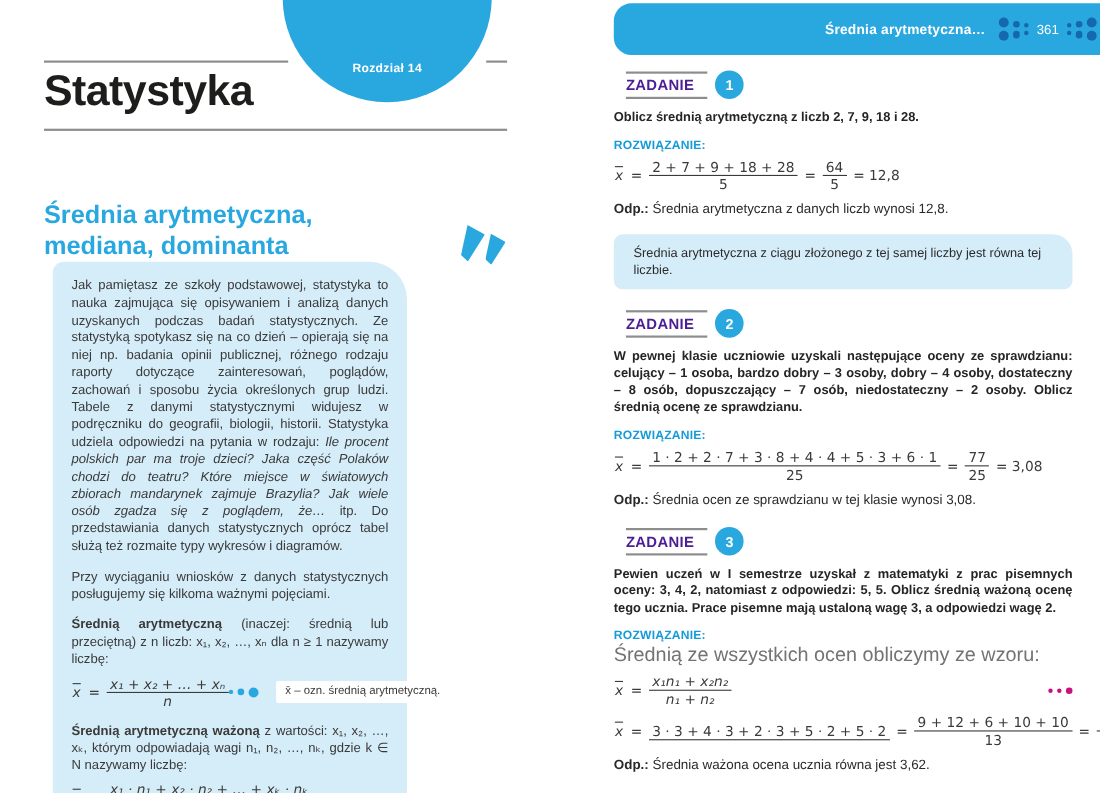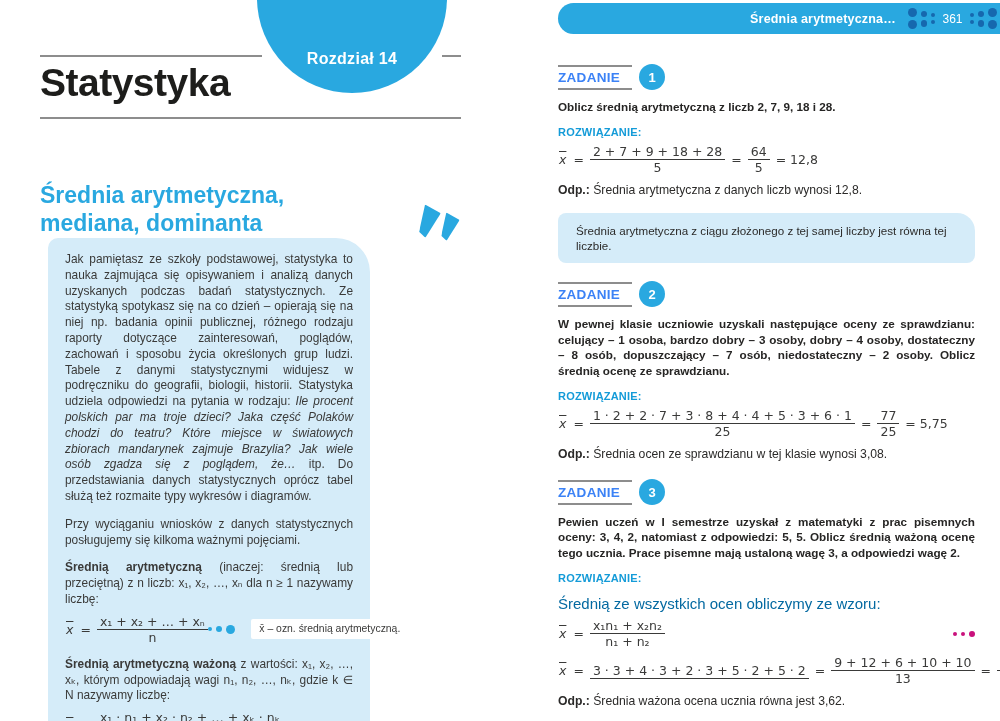--- a/index.html
+++ b/index.html
@@ -15,70 +15,70 @@
   .blue{background:#29a8e0;}
   .dk{background:#1668ae;}
   .pinkdot{background:#c9117c;}
 
   .formula{display:inline-flex;align-items:center;gap:6px;font-family:"DejaVu Sans",sans-serif;
            font-size:12.5px;color:#3a3a39;white-space:nowrap;}
   .frac{display:inline-flex;flex-direction:column;text-align:center;line-height:15px;}
   .frac .num{border-bottom:1.2px solid #3a3a39;padding:0 3px;}
   .frac .den{padding:0 3px;}
   .xbar{font-style:italic;text-decoration:overline;padding:0 1px;}
-  .it{}
+  .it{font-style:italic;}
 
   
   .rule-a{left:40px;top:55px;width:222px;}
   .rule-b{left:442px;top:55px;width:19px;}
   .rule-c{left:40px;top:117px;width:421px;}
   .chapter-circle{position:absolute;left:257px;top:-97px;width:190px;height:190px;border-radius:50%;background:#29a8e0;}
   .chapter-label{position:absolute;left:0;right:0;bottom:25px;text-align:center;color:#ffffff;
-                 font-weight:bold;font-size:16px;letter-spacing:.3px;}
+                 font-weight:bold;font-size:11px;letter-spacing:.3px;}
   .main-title{position:absolute;left:40px;top:61px;margin:0;font-size:39px;font-weight:bold;
               color:#1d1d1b;letter-spacing:-.5px;}
   .section-heading{position:absolute;left:40px;top:181px;margin:0;font-size:23px;line-height:28px;
                    font-weight:bold;color:#29a8e0;white-space:pre-line;}
   .deco{position:absolute;left:420px;top:205px;width:46px;height:40px;}
   .wedge{position:absolute;background:#29a8e0;}
   .w1{left:0;top:0;width:20px;height:33px;clip-path:polygon(18% 0,100% 22%,34% 100%,0 84%);transform:rotate(5deg);}
   .w2{left:22px;top:8px;width:17px;height:28px;clip-path:polygon(18% 0,100% 22%,34% 100%,0 84%);transform:rotate(5deg);}
 
   .intro-box{position:absolute;left:48px;top:238px;width:322px;box-sizing:border-box;
              background:#d5ecf9;border-radius:10px 34px 12px 12px;padding:14px 17px 15px;}
   .body-text{margin:0;font-size:11.9px;line-height:15.8px;text-align:justify;color:#3a3a39;}
   .mt{margin-top:12px;}
   .note-row{display:flex;align-items:center;justify-content:space-between;margin-top:6px;}
   .side-note{display:flex;align-items:center;gap:4px;}
   .note-box{background:#ffffff;border-radius:2px;padding:4px 8px;font-size:10.4px;line-height:12px;
             color:#3a3a39;white-space:nowrap;margin-left:12px;}
 
   
-  .header-bar{position:absolute;left:558px;right:0;top:3px;height:31px;background:#29a8e0;
+  .header-bar{position:absolute;left:558px;right:0;top:3px;height:47px;background:#29a8e0;
               border-radius:16px 0 0 16px;display:flex;align-items:center;justify-content:flex-end;
               color:#ffffff;padding-right:3px;box-sizing:border-box;}
   .header-title{font-weight:bold;font-size:12.5px;margin-right:12px;letter-spacing:.2px;}
   .dotgrid{display:inline-flex;align-items:center;gap:4px;}
   .dcol{display:inline-flex;flex-direction:column;align-items:center;gap:3px;}
   .page-num{font-size:12px;margin:0 7px;}
 
   .right-col{position:absolute;left:558px;top:64px;width:417px;color:#2b2a29;}
   .task-head{display:flex;align-items:center;gap:7px;}
-  .task-label{font-size:13.5px;font-weight:bold;color:#3b82f6;letter-spacing:.3px;
-              border-top:2px solid #8d8d8d;border-bottom:2px solid #8d8d8d;padding:3px 12px 3px 0;}
+  .task-label{font-size:13.5px;font-weight:bold;color:#4c1d95;letter-spacing:.3px;
+              border-top:2px solid #8d8d8d;border-bottom:2px solid #8d8d8d;padding:3px 12px 3px 0;margin-left:11px;}
   .task-num{width:26px;height:26px;border-radius:50%;background:#29a8e0;color:#ffffff;
             display:inline-flex;align-items:center;justify-content:center;font-size:13px;font-weight:bold;}
   .question{margin:9px 0 0;font-size:11.7px;line-height:15.4px;font-weight:bold;color:#262524;text-align:justify;}
   .sol-label{margin-top:12px;font-size:11px;font-weight:bold;color:#149bd8;letter-spacing:.2px;}
   .f-row{margin-top:6px;}
   .answer{margin:8px 0 0;font-size:12.2px;color:#2b2a29;}
   .tip-box{margin-top:16px;background:#d5ecf9;border-radius:8px 18px 8px 8px;
            padding:10px 18px;font-size:11.6px;line-height:15px;color:#2b2a29;}
   .task{margin-top:18px;}
-  .sol-intro,.then-label{margin:11px 0 0;font-size:15px;color:#0369a1;}
+  .sol-intro,.then-label{margin:1px 0 0;font-size:18px;color:#737373;}
   .pink-box{background:#f7e3f0;border-radius:2px;padding:5px 9px;font-size:10.3px;line-height:13px;
             color:#4a4a49;width:178px;}
 </style>
 </head>
 <body>
 
 <div class="spread">
 
   <div>
     <div class="hrule rule-a"></div>
@@ -211,21 +211,21 @@
             <span class="">=</span>
             <span class="frac">
               <span class="num">1 · 2 + 2 · 7 + 3 · 8 + 4 · 4 + 5 · 3 + 6 · 1</span>
               <span class="den">25</span>
             </span>
             <span class="">=</span>
             <span class="frac">
               <span class="num">77</span>
               <span class="den">25</span>
             </span>
-            <span class="">= 5,75</span>
+            <span class="">= 3,08</span>
           </div>
         <p class="answer"><b>Odp.:</b><span> Średnia ocen ze sprawdzianu w tej klasie wynosi 3,08.</span></p>
       </section>
 
       <section class="task">
         <div class="task-head">
           <span class="task-label">ZADANIE</span>
           <span class="task-num">3</span>
         </div>
         <p class="question">Pewien uczeń w I semestrze uzyskał z matematyki z prac pisemnych oceny: 3, 4, 2, natomiast z odpowiedzi: 5, 5. Oblicz średnią ważoną ocenę tego ucznia. Prace pisemne mają ustaloną wagę 3, a odpowiedzi wagę 2.</p>

